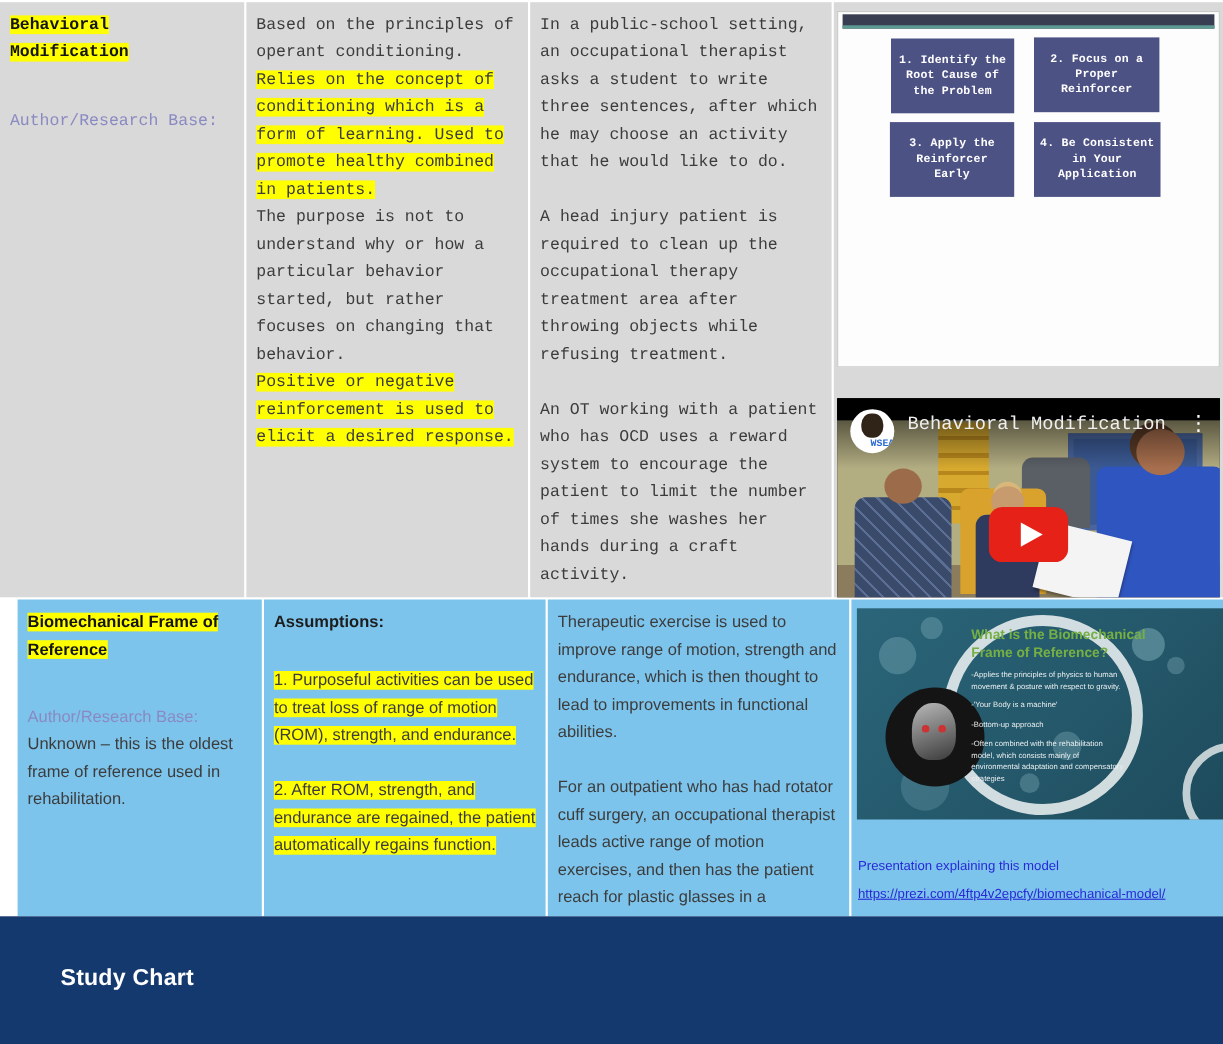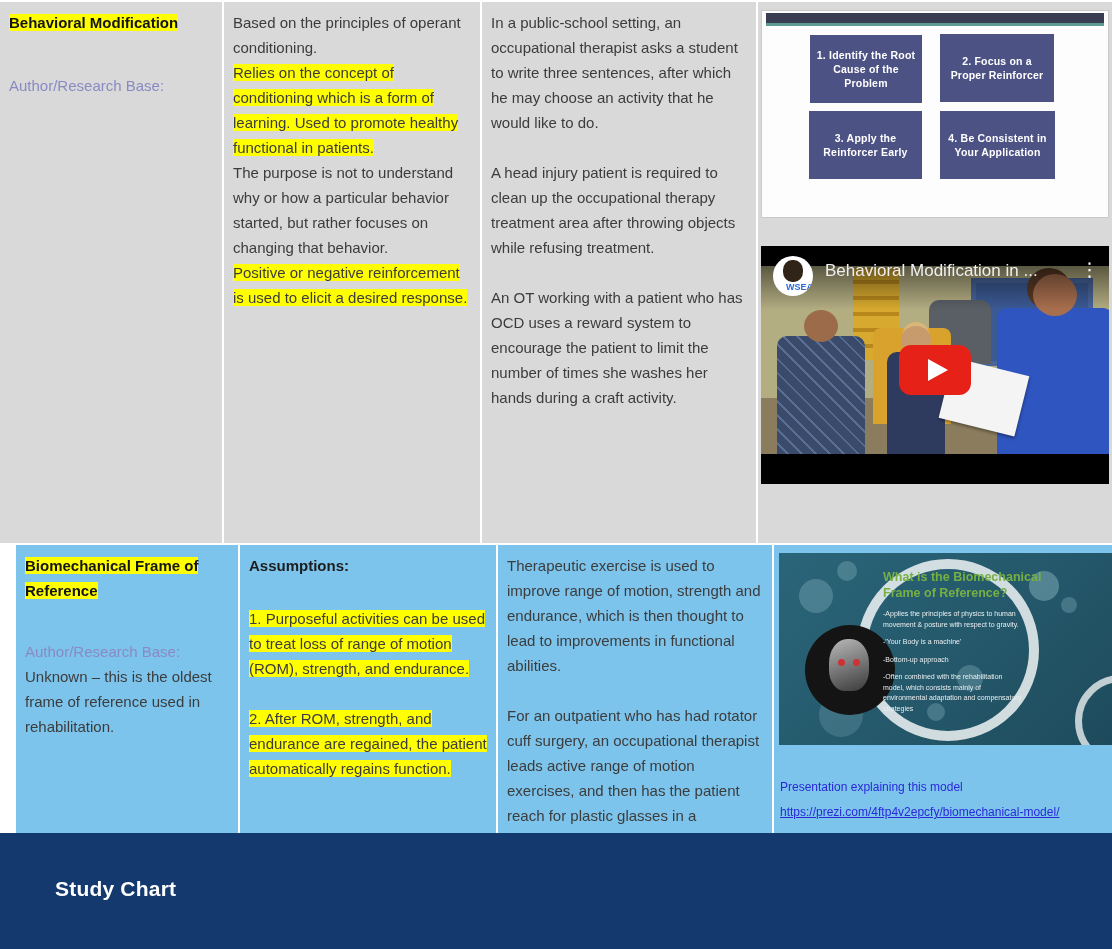--- a/index.html
+++ b/index.html
@@ -5,21 +5,21 @@
   * { margin:0; padding:0; box-sizing:border-box; }
   html,body { background:#fff; }
   .page {
     position:relative; width:1112px; height:949px; overflow:hidden;
     font-family:"Liberation Sans", sans-serif; background:#fff;
   }
   .grid-row {
     position:absolute; left:0; width:1112px;
     display:grid; grid-template-columns:222px 256px 274px 354px; column-gap:2px;
   }
-  .row1 { top:2px; height:541px; }
+  .row1 { top:2px; height:541px;font-family:Liberation Mono, monospace; }
   .row2 { top:545px; height:288px;margin-left:16px; }
   .cell {
     overflow:hidden; padding:8px 8px 0 9px;
     font-size:15px; line-height:25px; color:#3c3c3c;
   }
   .row1 .cell { background:#d9d9d9; }
   .row2 .cell { background:#7cc4ec; }
   .cell-media { padding:8px 2px 0 2px; }
 
   .hl { background:#ffff00; }
@@ -27,21 +27,21 @@
   .author-label { color:#8a8ac2; margin-top:38px; }
   .row2 .author-label { margin-top:36px; }
   .para { margin:0; }
   .para + .para.gap { margin-top:25px; }
   .assumption-head { font-weight:bold; color:#1d1d1d; }
   .assumption { margin-top:28px; }
   .assumption + .assumption { margin-top:25px; }
 
   
   .slide {
-    position:relative; margin-left:1px; width:348px; height:208px;
+    position:relative; margin-left:1px; width:348px; height:324px;
     background:#fdfdfd; border:1px solid #c9c9c9; overflow:hidden;
   }
   .slide-topbar {
     position:absolute; top:2px; left:4px; right:4px; height:13px;
     background:#383d52; border-bottom:3px solid #5d9a92;
   }
   .step-box {
     position:absolute; background:#4d5285; color:#fff;
     display:flex; align-items:center; justify-content:center; text-align:center;
     font-size:10.5px; line-height:1.35; font-weight:bold; letter-spacing:.2px; padding:3px 5px;
@@ -144,21 +144,21 @@
 
   <div class="grid-row row1">
 
     <div class="cell">
       <div class="cell-title"><span class="hl">Behavioral Modification</span></div>
       <div class="author-label">Author/Research Base:</div>
     </div>
 
     <div class="cell">
       <div class="para"><span>Based on the principles of operant conditioning.</span></div>
-      <div class="para"><span class="hl">Relies on the concept of conditioning which is a form of learning. Used to promote healthy functional in patients.</span></div>
+      <div class="para"><span class="hl">Relies on the concept of conditioning which is a form of learning. Used to promote healthy combined in patients.</span></div>
       <div class="para"><span>The purpose is not to understand why or how a particular behavior started, but rather focuses on changing that behavior.</span></div>
       <div class="para"><span class="hl">Positive or negative reinforcement is used to elicit a desired response.</span></div>
     </div>
 
     <div class="cell">
       <div class="para">In a public-school setting, an occupational therapist asks a student to write three sentences, after which he may choose an activity that he would like to do.</div>
       <div class="para gap">A head injury patient is required to clean up the occupational therapy treatment area after throwing objects while refusing treatment.</div>
       <div class="para gap">An OT working with a patient who has OCD uses a reward system to encourage the patient to limit the number of times she washes her hands during a craft activity.</div>
     </div>
 

